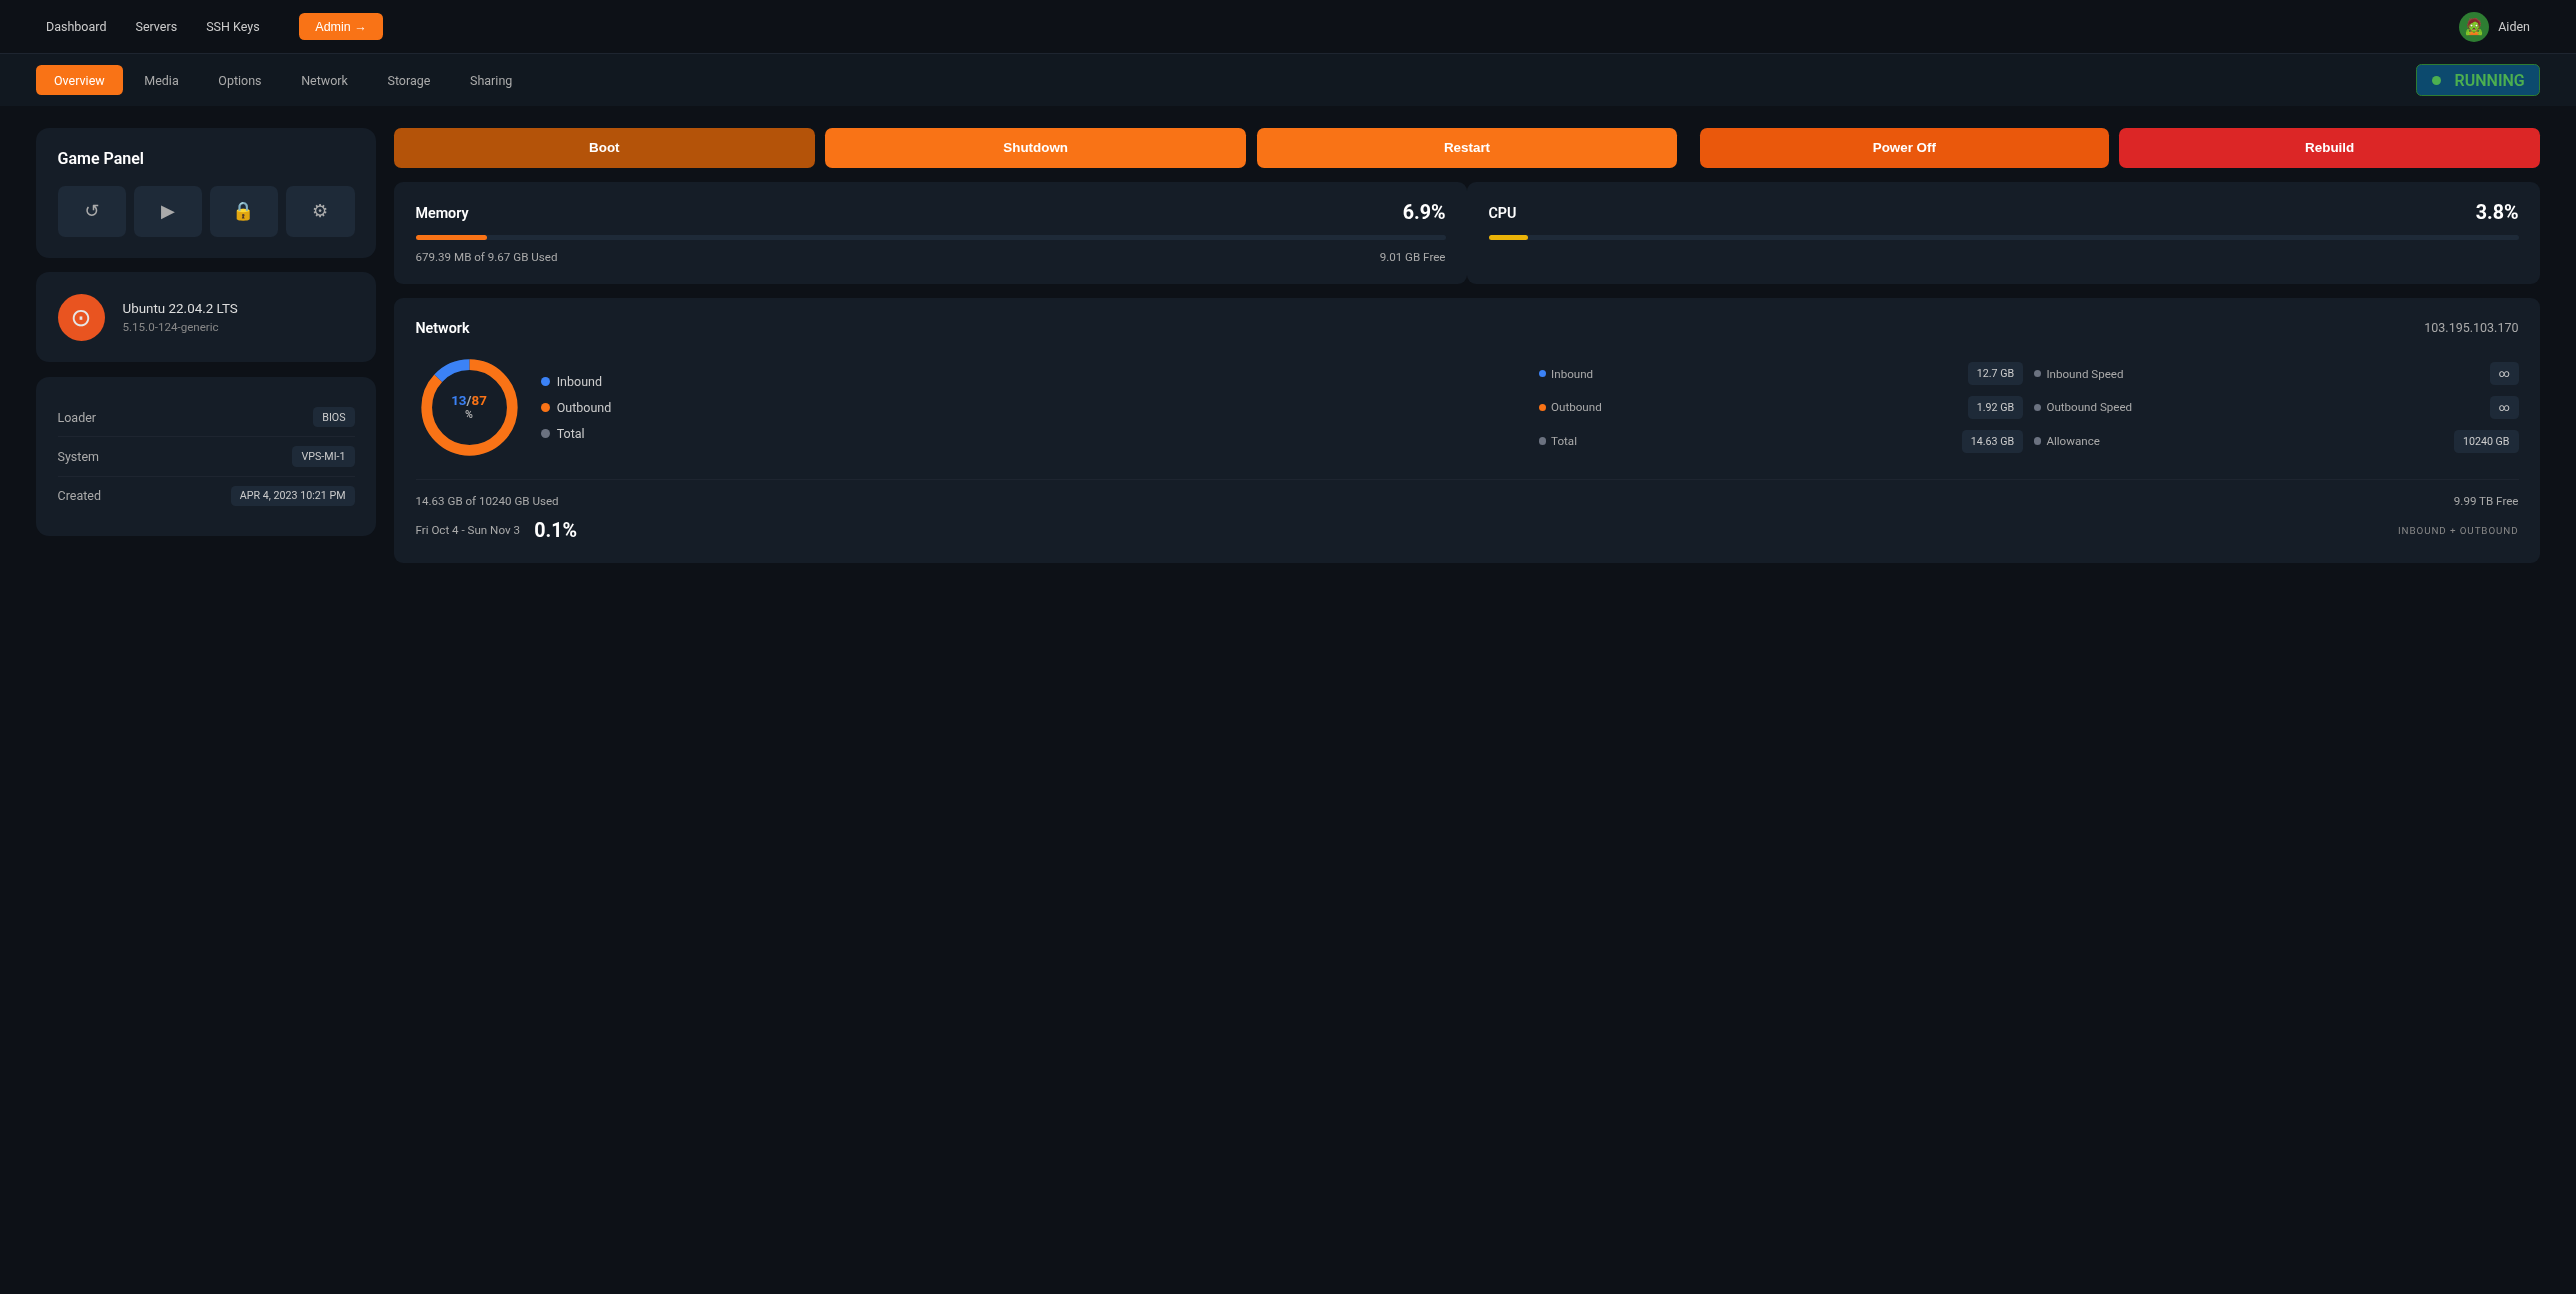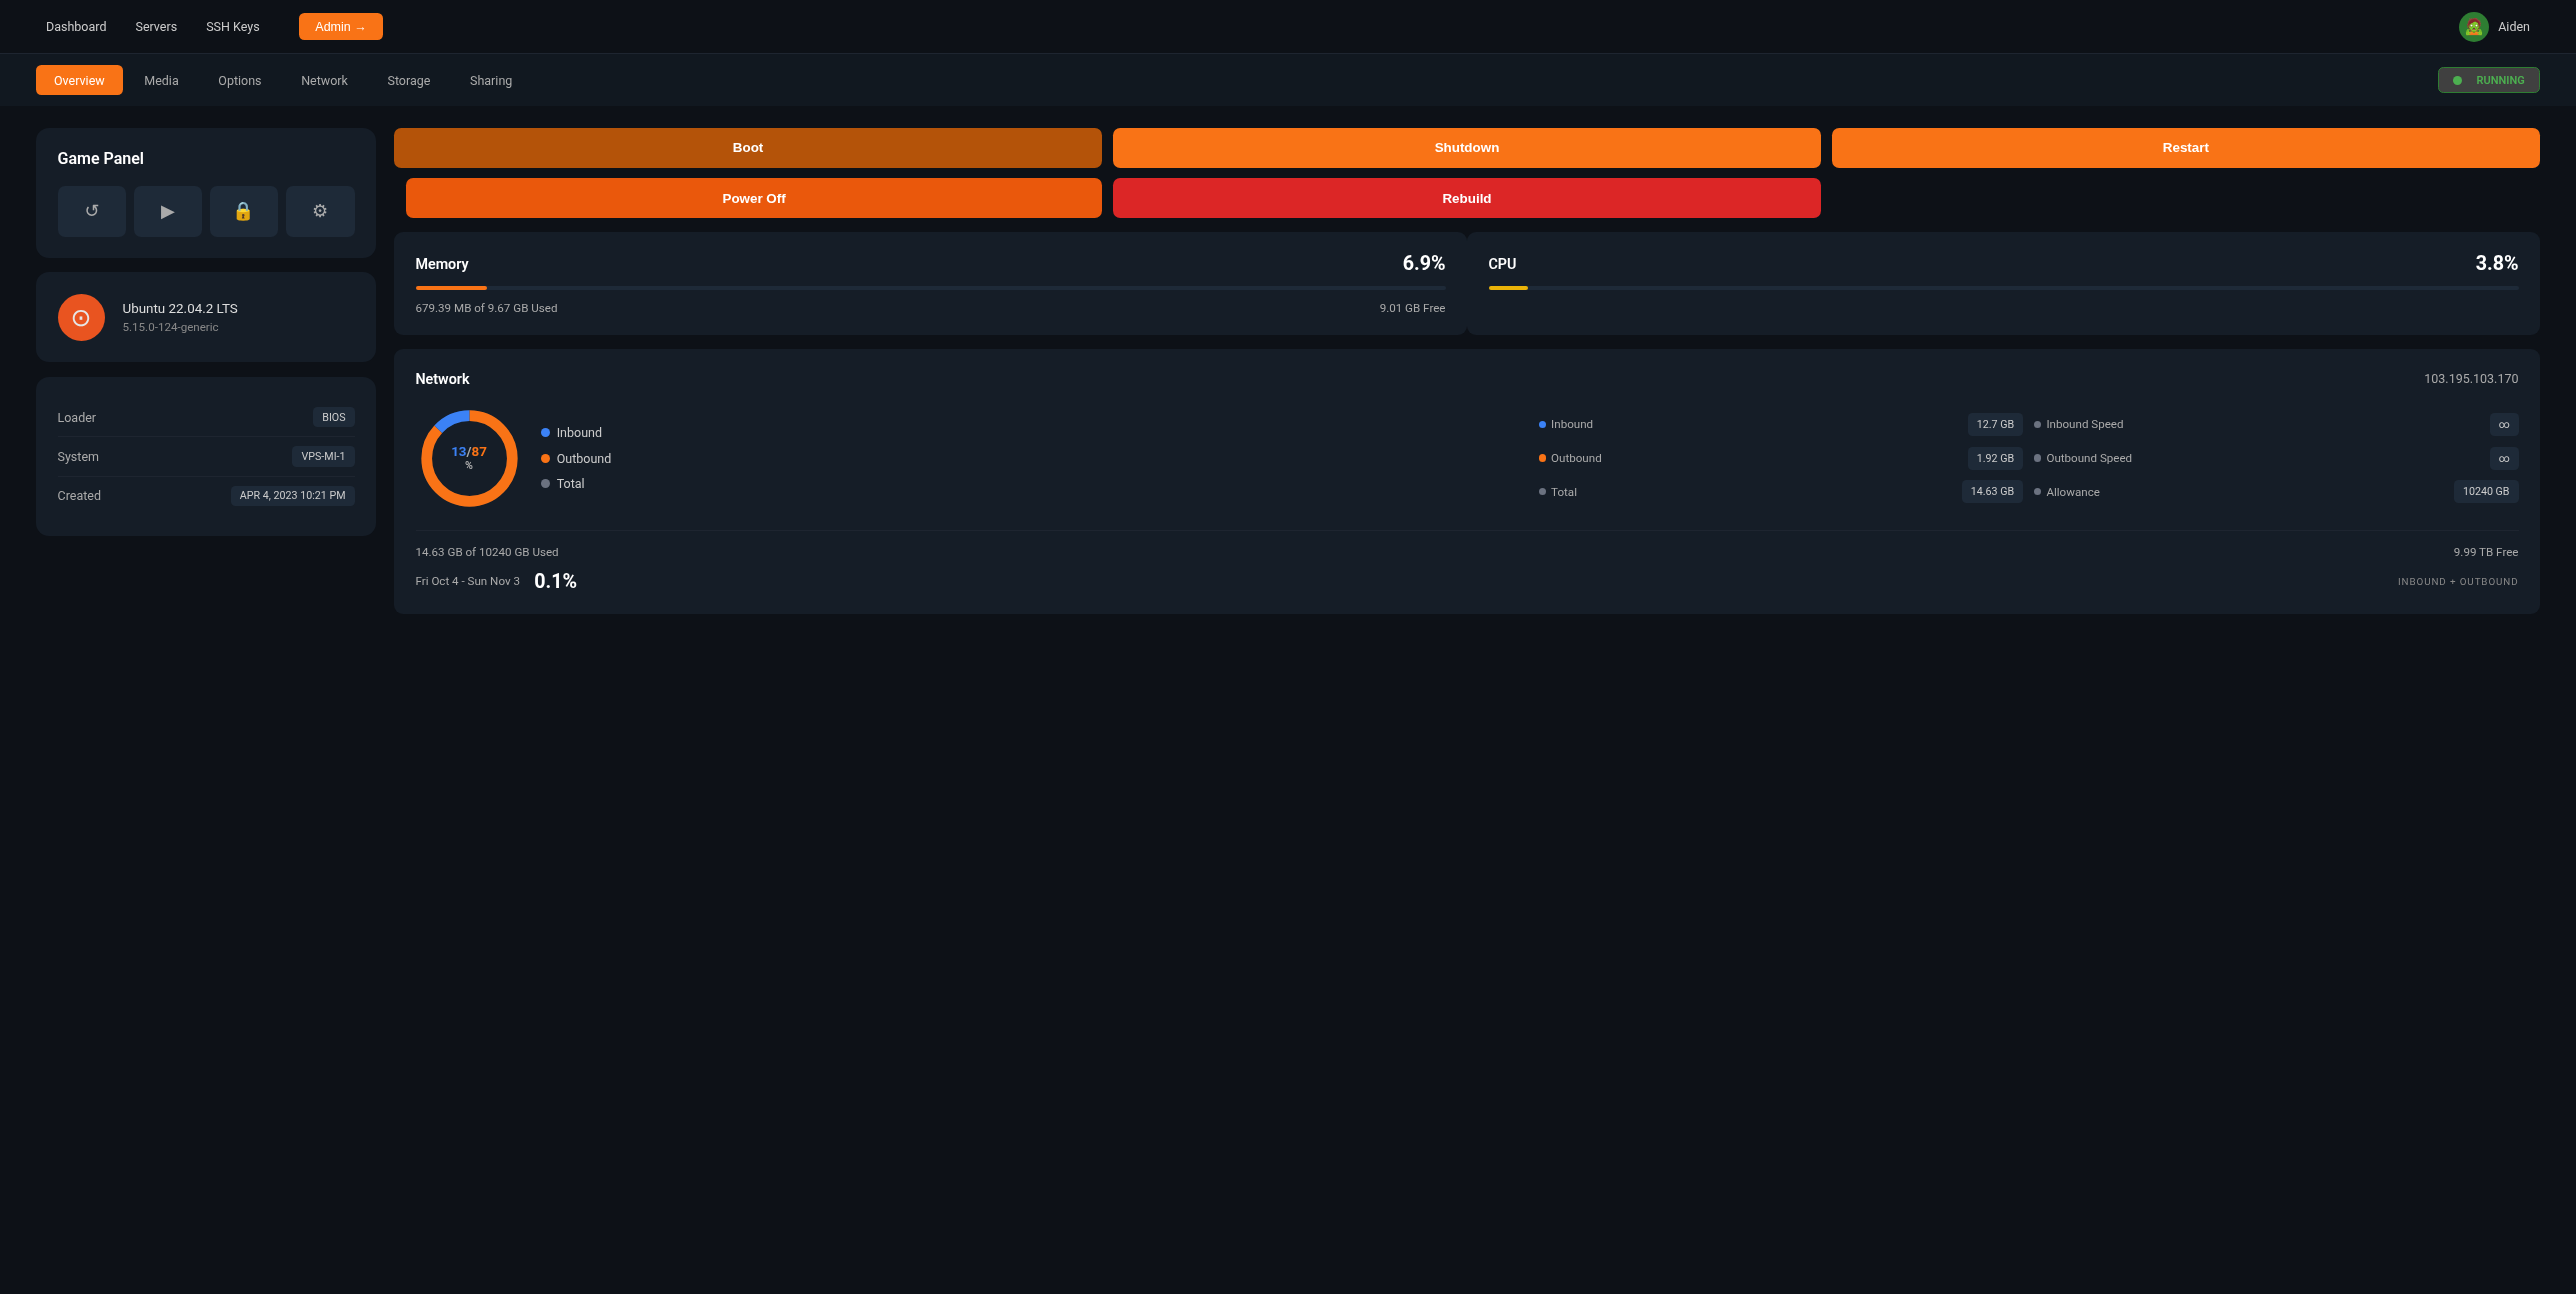--- a/index.html
+++ b/index.html
@@ -79,26 +79,26 @@
       cursor: pointer;
       border-radius: 5.4px;
       text-decoration: none;
     }
     .sub-nav .tab.active {
       background-color: #f97316;
       color: #fff;
     }
     .sub-nav .running-badge {
       margin-left: auto;
-      background-color: #404040;
+      background-color: #0c4a6e;
       border: 0.9px solid #2e7d32;
       color: #4caf50;
       border-radius: 5.4px;
       padding: 5.4px 14.3px;
-      font-size: 11px;
+      font-size: 16px;
       font-weight: 600;
       display: flex;
       align-items: center;
       gap: 14px;
     }
     .running-dot {
       width: 9px;
       height: 9px;
       background: #4caf50;
       border-radius: 50%;
@@ -198,21 +198,21 @@
     
     .right-col {
       display: flex;
       flex-direction: column;
       gap: 14.3px;
     }
 
     
     .action-buttons {
       display: grid;
-      grid-template-columns: repeat(3, 1fr);
+      grid-template-columns: repeat(5, 1fr);
       gap: 10.7px;
       border-radius: 18px;
     }
     .action-btn {
       border: none;
       border-radius: 7.2px;
       padding: 12.5px 9px;
       font-size: 13.4px;
       font-weight: 600;
       cursor: pointer;

